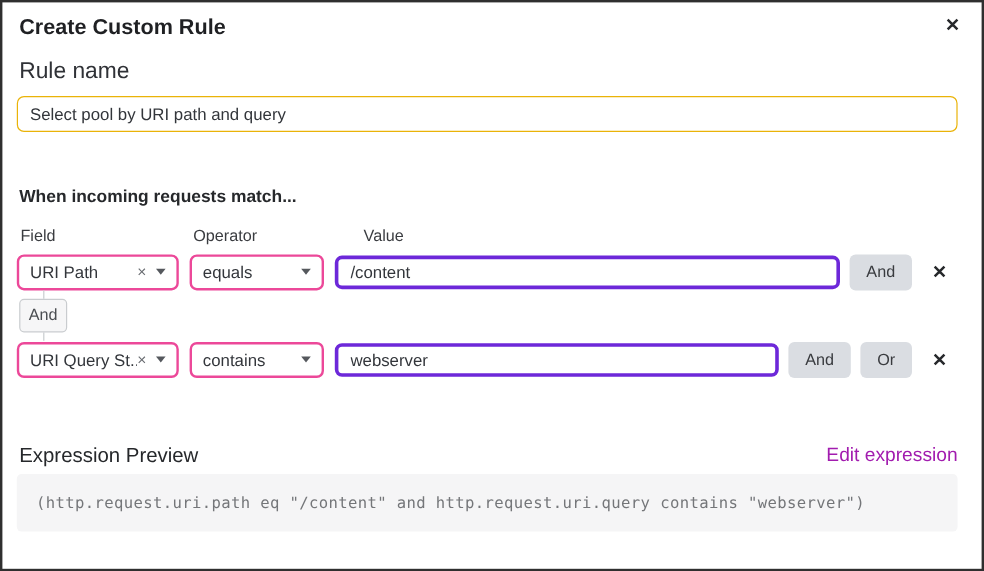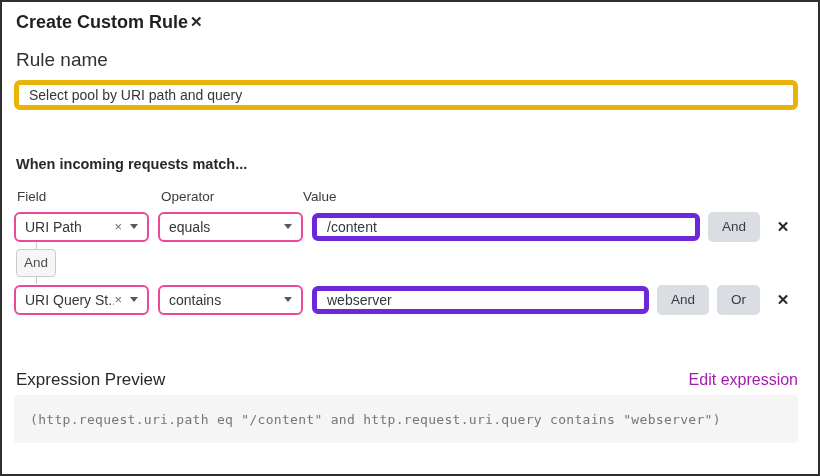--- a/index.html
+++ b/index.html
@@ -10,65 +10,65 @@
     color: #2b2b2b;
     border: 2px solid #2f2f2f;
     overflow: hidden;
     position: relative;
   }
   .content { padding: 0 20px 0 12px; }
 
   
   .header {
     margin-top: 8px;
-    display: flex; justify-content: flex-start; align-items: flex-start;
+    display: flex; justify-content: space-between; align-items: flex-start;
   }
   .title { font-size: 18px; font-weight: 700; color: #1f2023; line-height: 24px; margin-left: 2px; }
   .close-btn {
     font-size: 15px; font-weight: 700; color: #26282b;
     line-height: 20px; padding: 2px 2px; cursor: pointer; background: none; border: none;
     margin-right: -4px;
   }
 
   
   .rule-label { margin-top: 18px; margin-left: 2px; font-size: 19px; color: #303237; line-height: 16px; }
   .rule-hint { margin-top: 4px; margin-left: 2px; font-size: 14px; color: #9a9da3; line-height: 16px; }
   .text-input {
     margin-top: 12px; width: 100%; height: 30px;
-    border: 5px solid #eab308; border-radius: 6px;
+    border: 1px solid #eab308; border-radius: 6px;
     padding: 0 10px; font-size: 14px; color: #33363b;
     font-family: "Liberation Sans", sans-serif;
     background: #fff; outline: none;
   }
 
   
   .match-heading { margin-top: 46px; margin-left: 2px; font-size: 14.5px; font-weight: 700; color: #26282b; line-height: 17px; }
   .col-labels { display: flex; margin-top: 16px; margin-left: 3px; font-size: 13.5px; color: #3a3c40; line-height: 16px; margin-bottom: 6px; }
   .col-field { width: 144px; }
   .col-operator { width: 142px; }
   .col-value { flex: 1; }
 
   .cond-row { display: flex; align-items: center; height: 31px; }
   .select {
     height: 30px; border: 2px solid #ec4899; border-radius: 6px;
     display: flex; align-items: center; padding: 0 9px;
     font-size: 14px; color: #33363b; background: #fff; cursor: pointer;
   }
   .select-field { width: 135px; margin-right: 9px; }
-  .select-operator { width: 145px; margin-right: 9px; }
+  .select-operator { width: 112px; margin-right: 9px; }
   .select-text { flex: 1; white-space: nowrap; overflow: hidden; }
   .clear-x { font-size: 13px; color: #6a6d72; margin-right: 8px; cursor: pointer; line-height: 1; }
   .chevron {
     width: 0; height: 0;
     border-left: 4.5px solid transparent; border-right: 4.5px solid transparent;
     border-top: 5.5px solid #55585d;
     flex: none;
   }
   .value-input {
-    flex: 1; height: 28px; border: 5px solid #6d28d9; border-radius: 6px;
+    flex: 1; height: 28px; border: 3px solid #6d28d9; border-radius: 6px;
     padding: 0 10px; font-size: 14px; color: #33363b;
     font-family: "Liberation Sans", sans-serif; outline: none; margin-right: 8px;
     min-width: 0; background: #fff;
   }
   .combinator-btn {
     height: 30px; padding: 0 14px; margin-right: 8px;
     background: #dadde2; border: none; border-radius: 5px;
     font-size: 13.5px; color: #393b3f; cursor: pointer;
     font-family: "Liberation Sans", sans-serif;
   }

